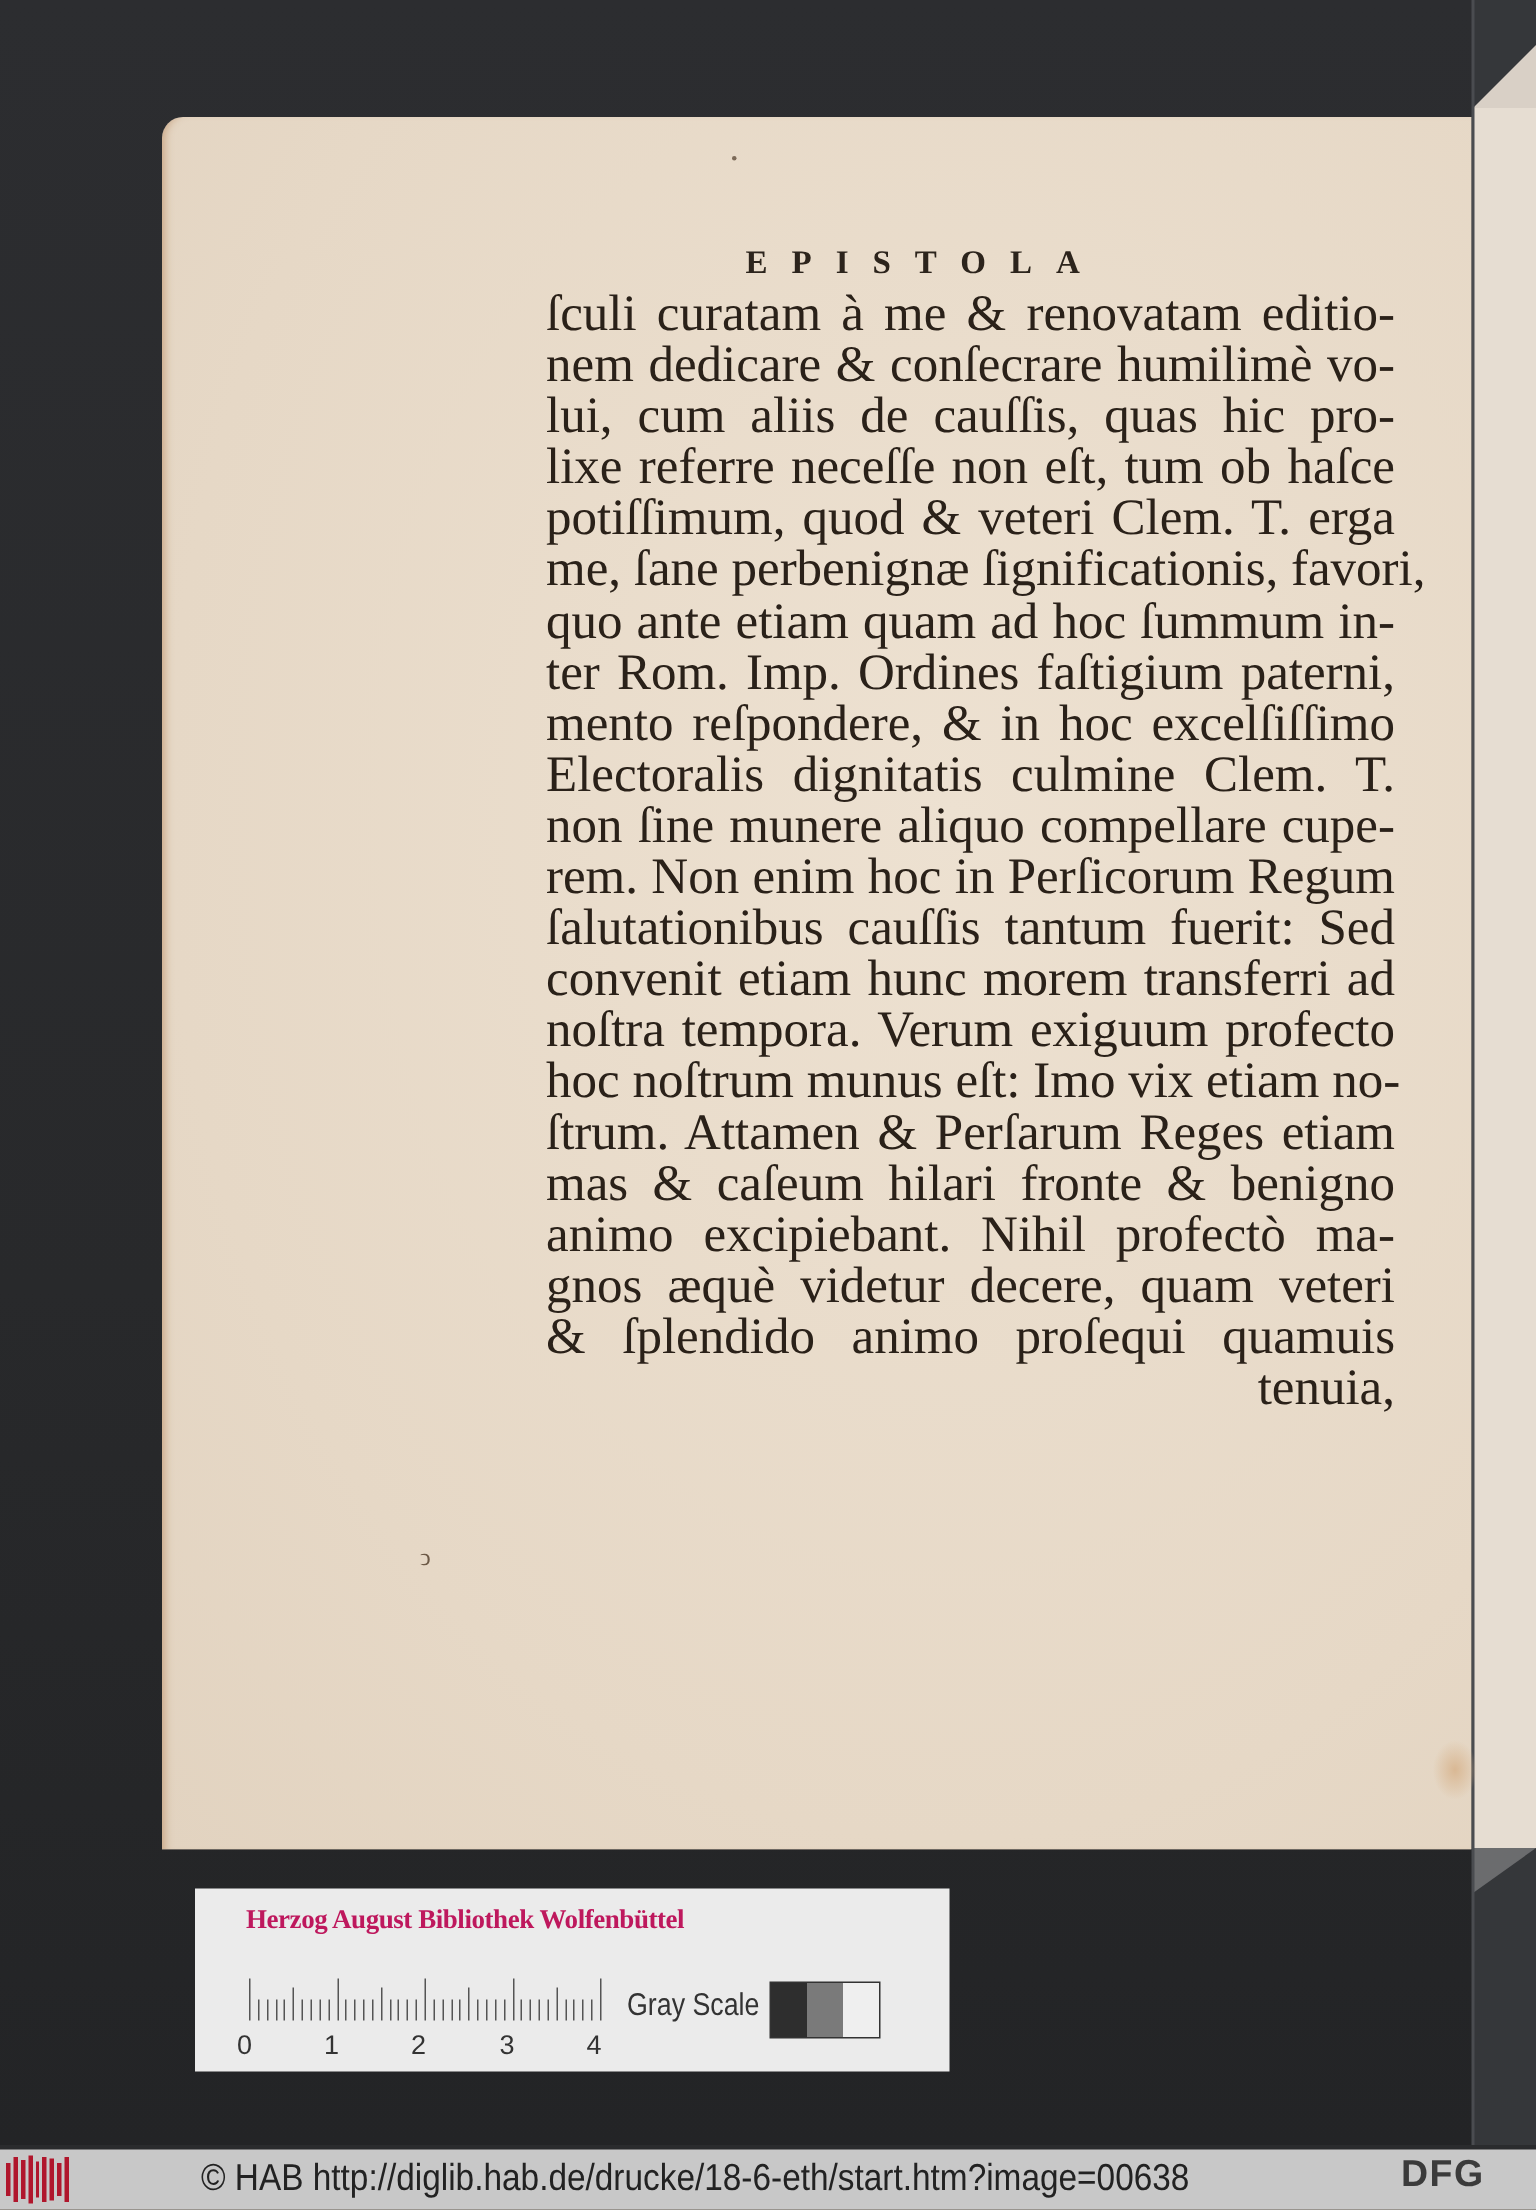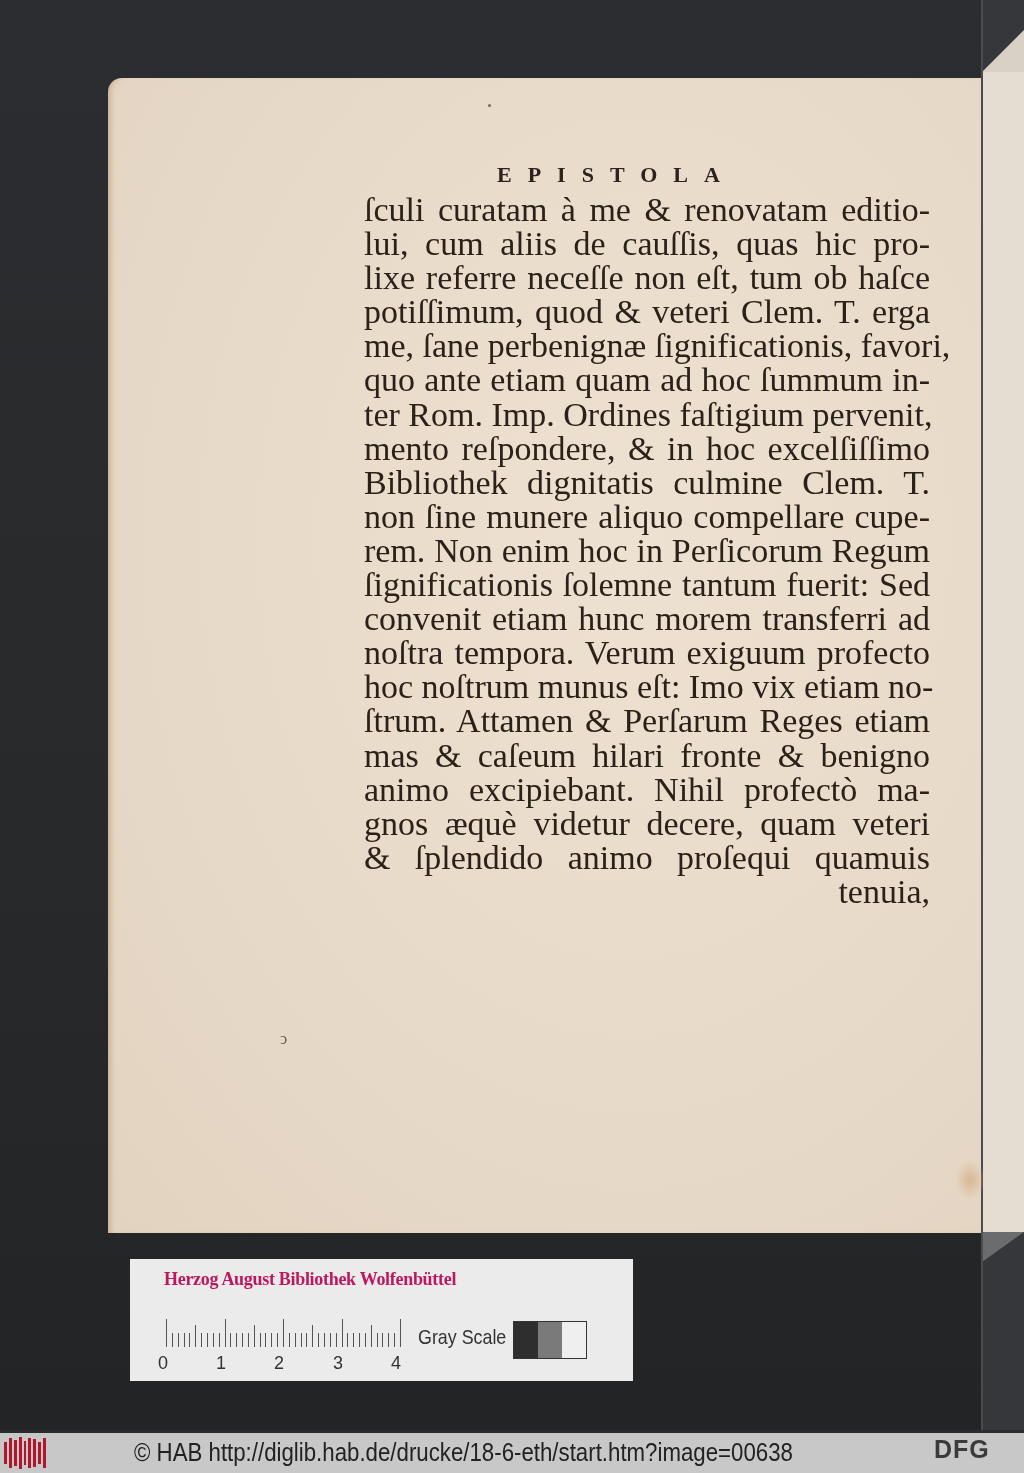--- a/index.html
+++ b/index.html
@@ -47,31 +47,32 @@
 <div class="spine-line"></div>
 
 <div class="page"></div>
 <div class="stain"></div>
 <div class="dot"></div>
 
 <div class="runhead">EPISTOLA</div>
 
 <div class="text-block">
   <span class="line">ſculi curatam à me &amp; renovatam editio-</span>
+  <span class="line">nem dedicare &amp; conſecrare humilimè vo-</span>
   <span class="line">lui, cum aliis de cauſſis, quas hic pro-</span>
   <span class="line">lixe referre neceſſe non eſt, tum ob haſce</span>
   <span class="line">potiſſimum, quod &amp; veteri Clem. T. erga</span>
   <span class="line">me, ſane perbenignæ ſignificationis, favori,</span>
   <span class="line">quo ante etiam quam ad hoc ſummum in-</span>
-  <span class="line">ter Rom. Imp. Ordines faſtigium pervenit,</span>
+  <span class="line">ter Rom. Imp. Ordines faſtigium paterni,</span>
   <span class="line">mento reſpondere,  &amp; in hoc excelſiſſimo</span>
-  <span class="line">Bibliothek dignitatis culmine Clem. T.</span>
+  <span class="line">Electoralis dignitatis culmine Clem. T.</span>
   <span class="line">non ſine munere aliquo compellare cupe-</span>
   <span class="line">rem. Non enim hoc in Perſicorum Regum</span>
-  <span class="line">ſignificationis ſolemne tantum fuerit: Sed</span>
+  <span class="line">ſalutationibus cauſſis tantum fuerit: Sed</span>
   <span class="line">convenit etiam hunc morem transferri ad</span>
   <span class="line">noſtra tempora. Verum exiguum profecto</span>
   <span class="line">hoc noſtrum munus eſt: Imo vix etiam no-</span>
   <span class="line">ſtrum. Attamen &amp; Perſarum Reges etiam</span>
   <span class="line">mas &amp; caſeum hilari fronte &amp; benigno</span>
   <span class="line">animo excipiebant. Nihil profectò ma-</span>
   <span class="line">gnos æquè videtur decere, quam veteri</span>
   <span class="line">&amp; ſplendido animo proſequi quamuis</span>
   <span class="line last">tenuia,</span>
 </div>

